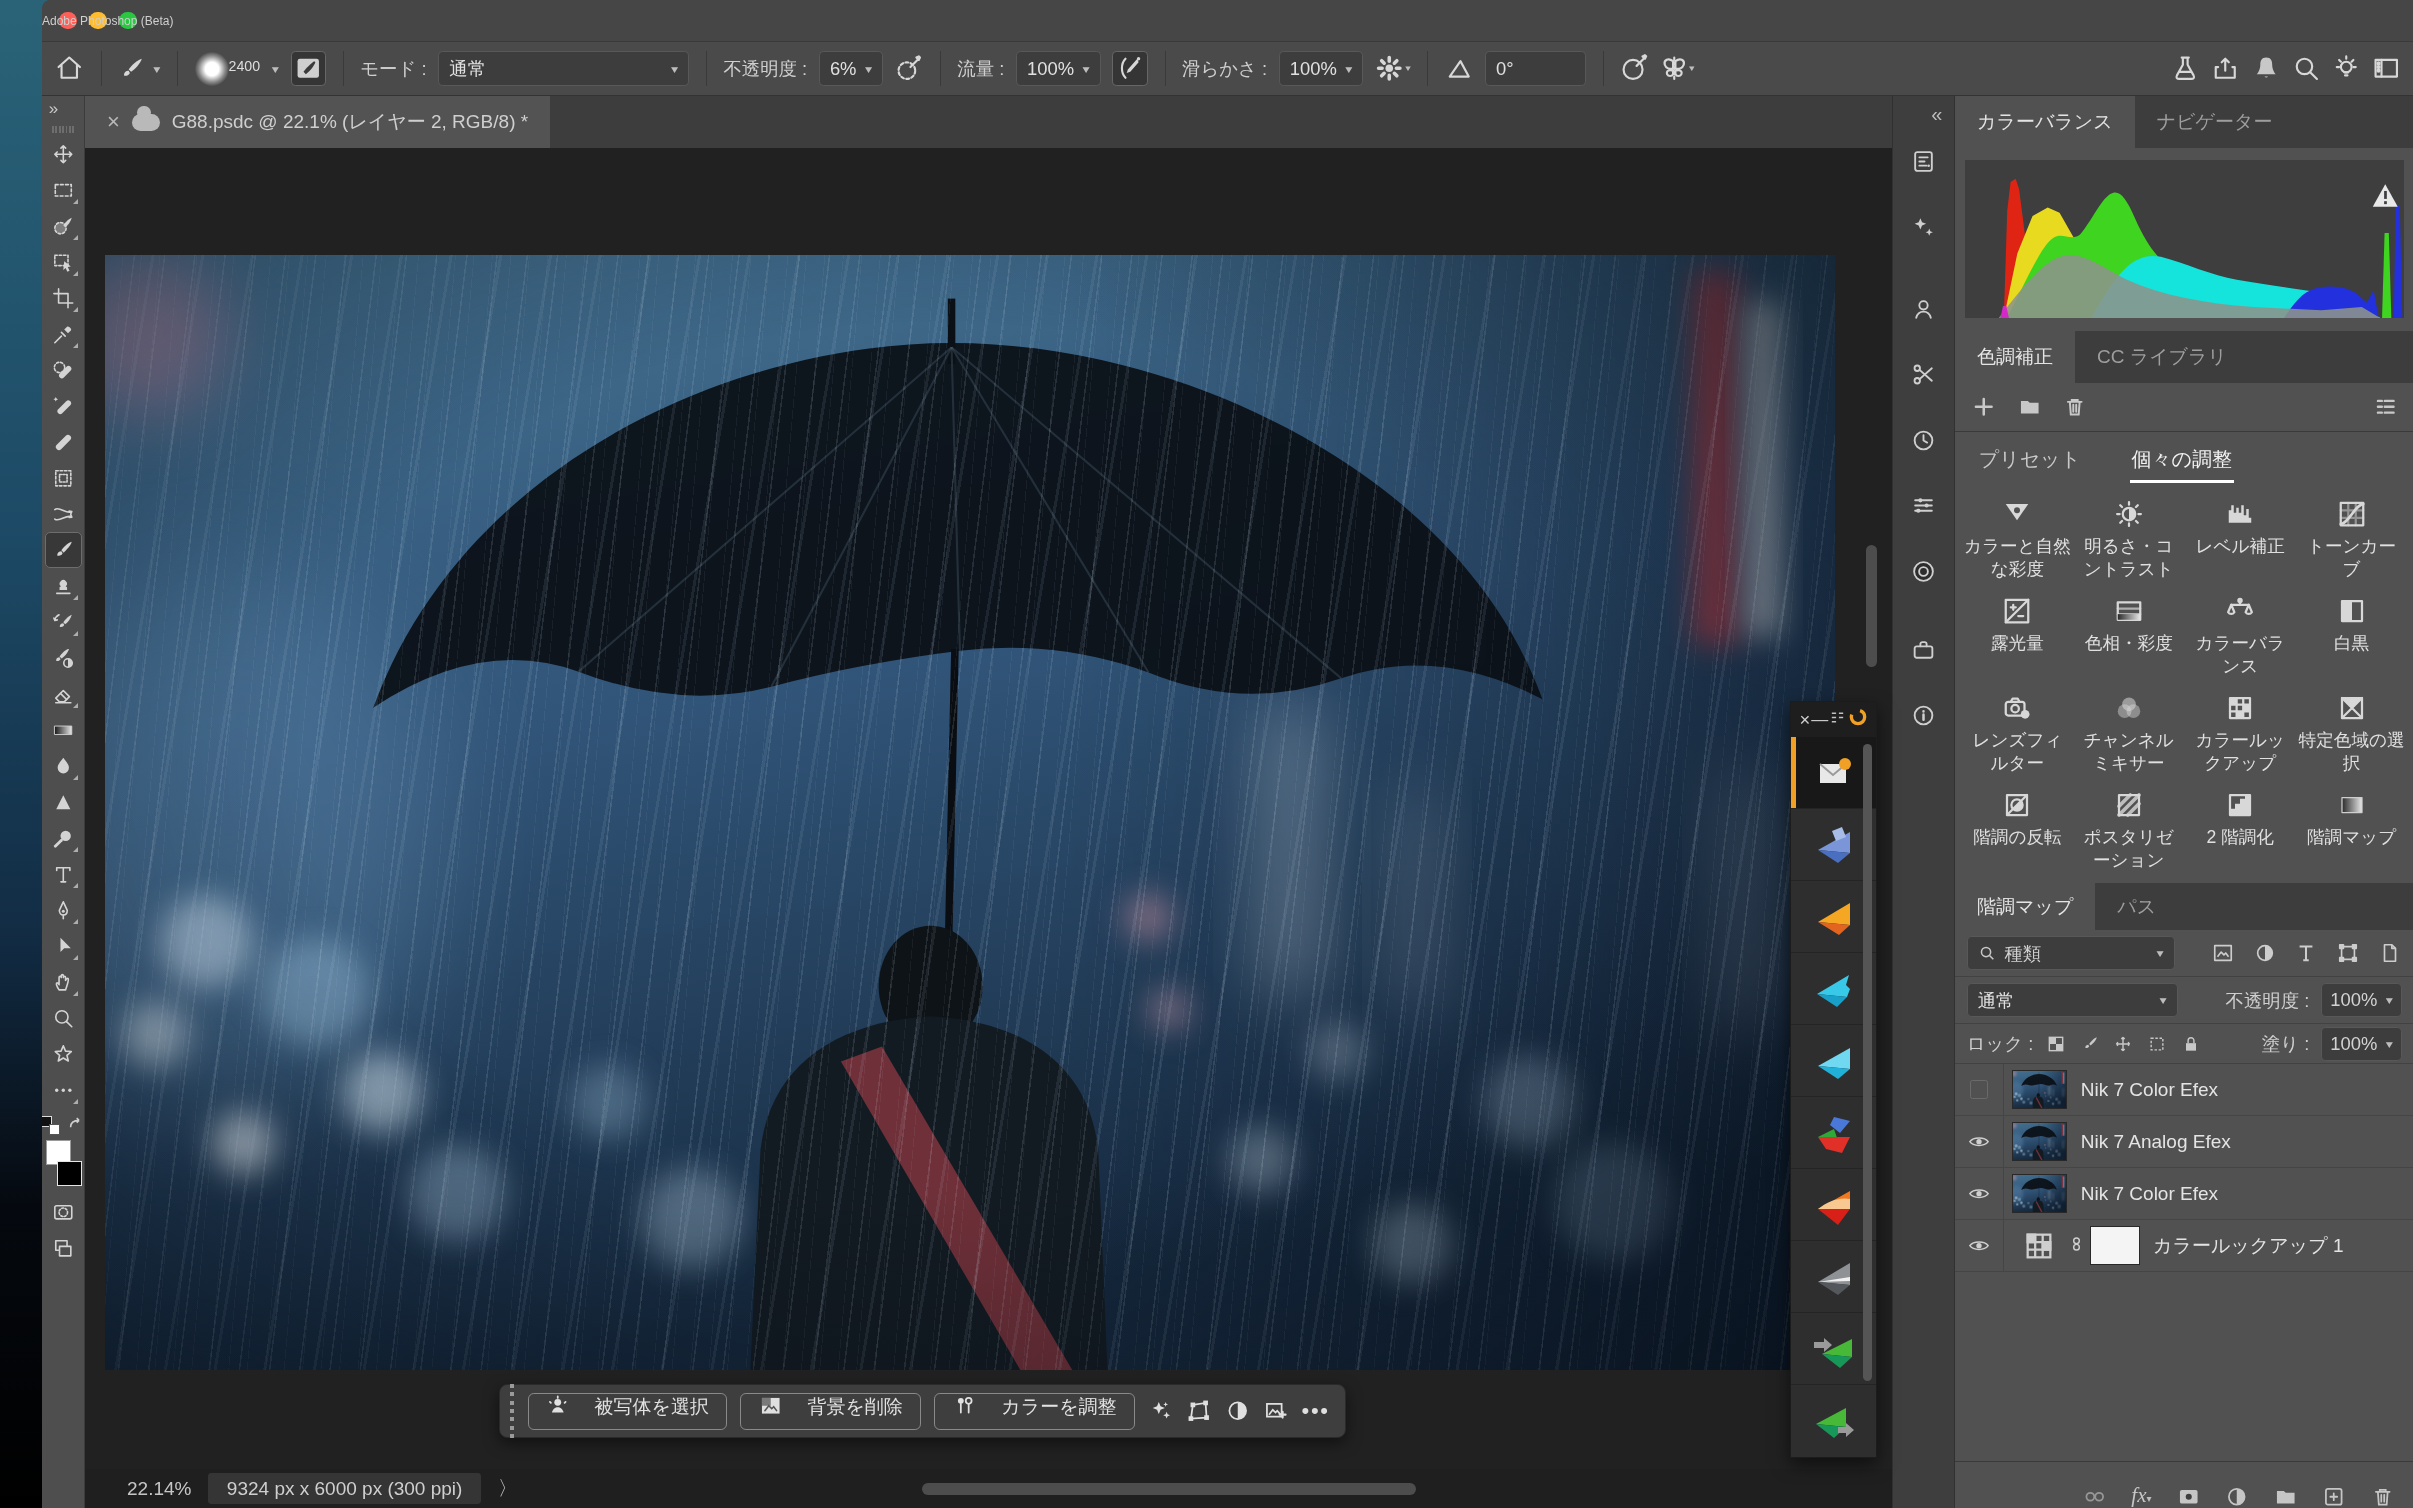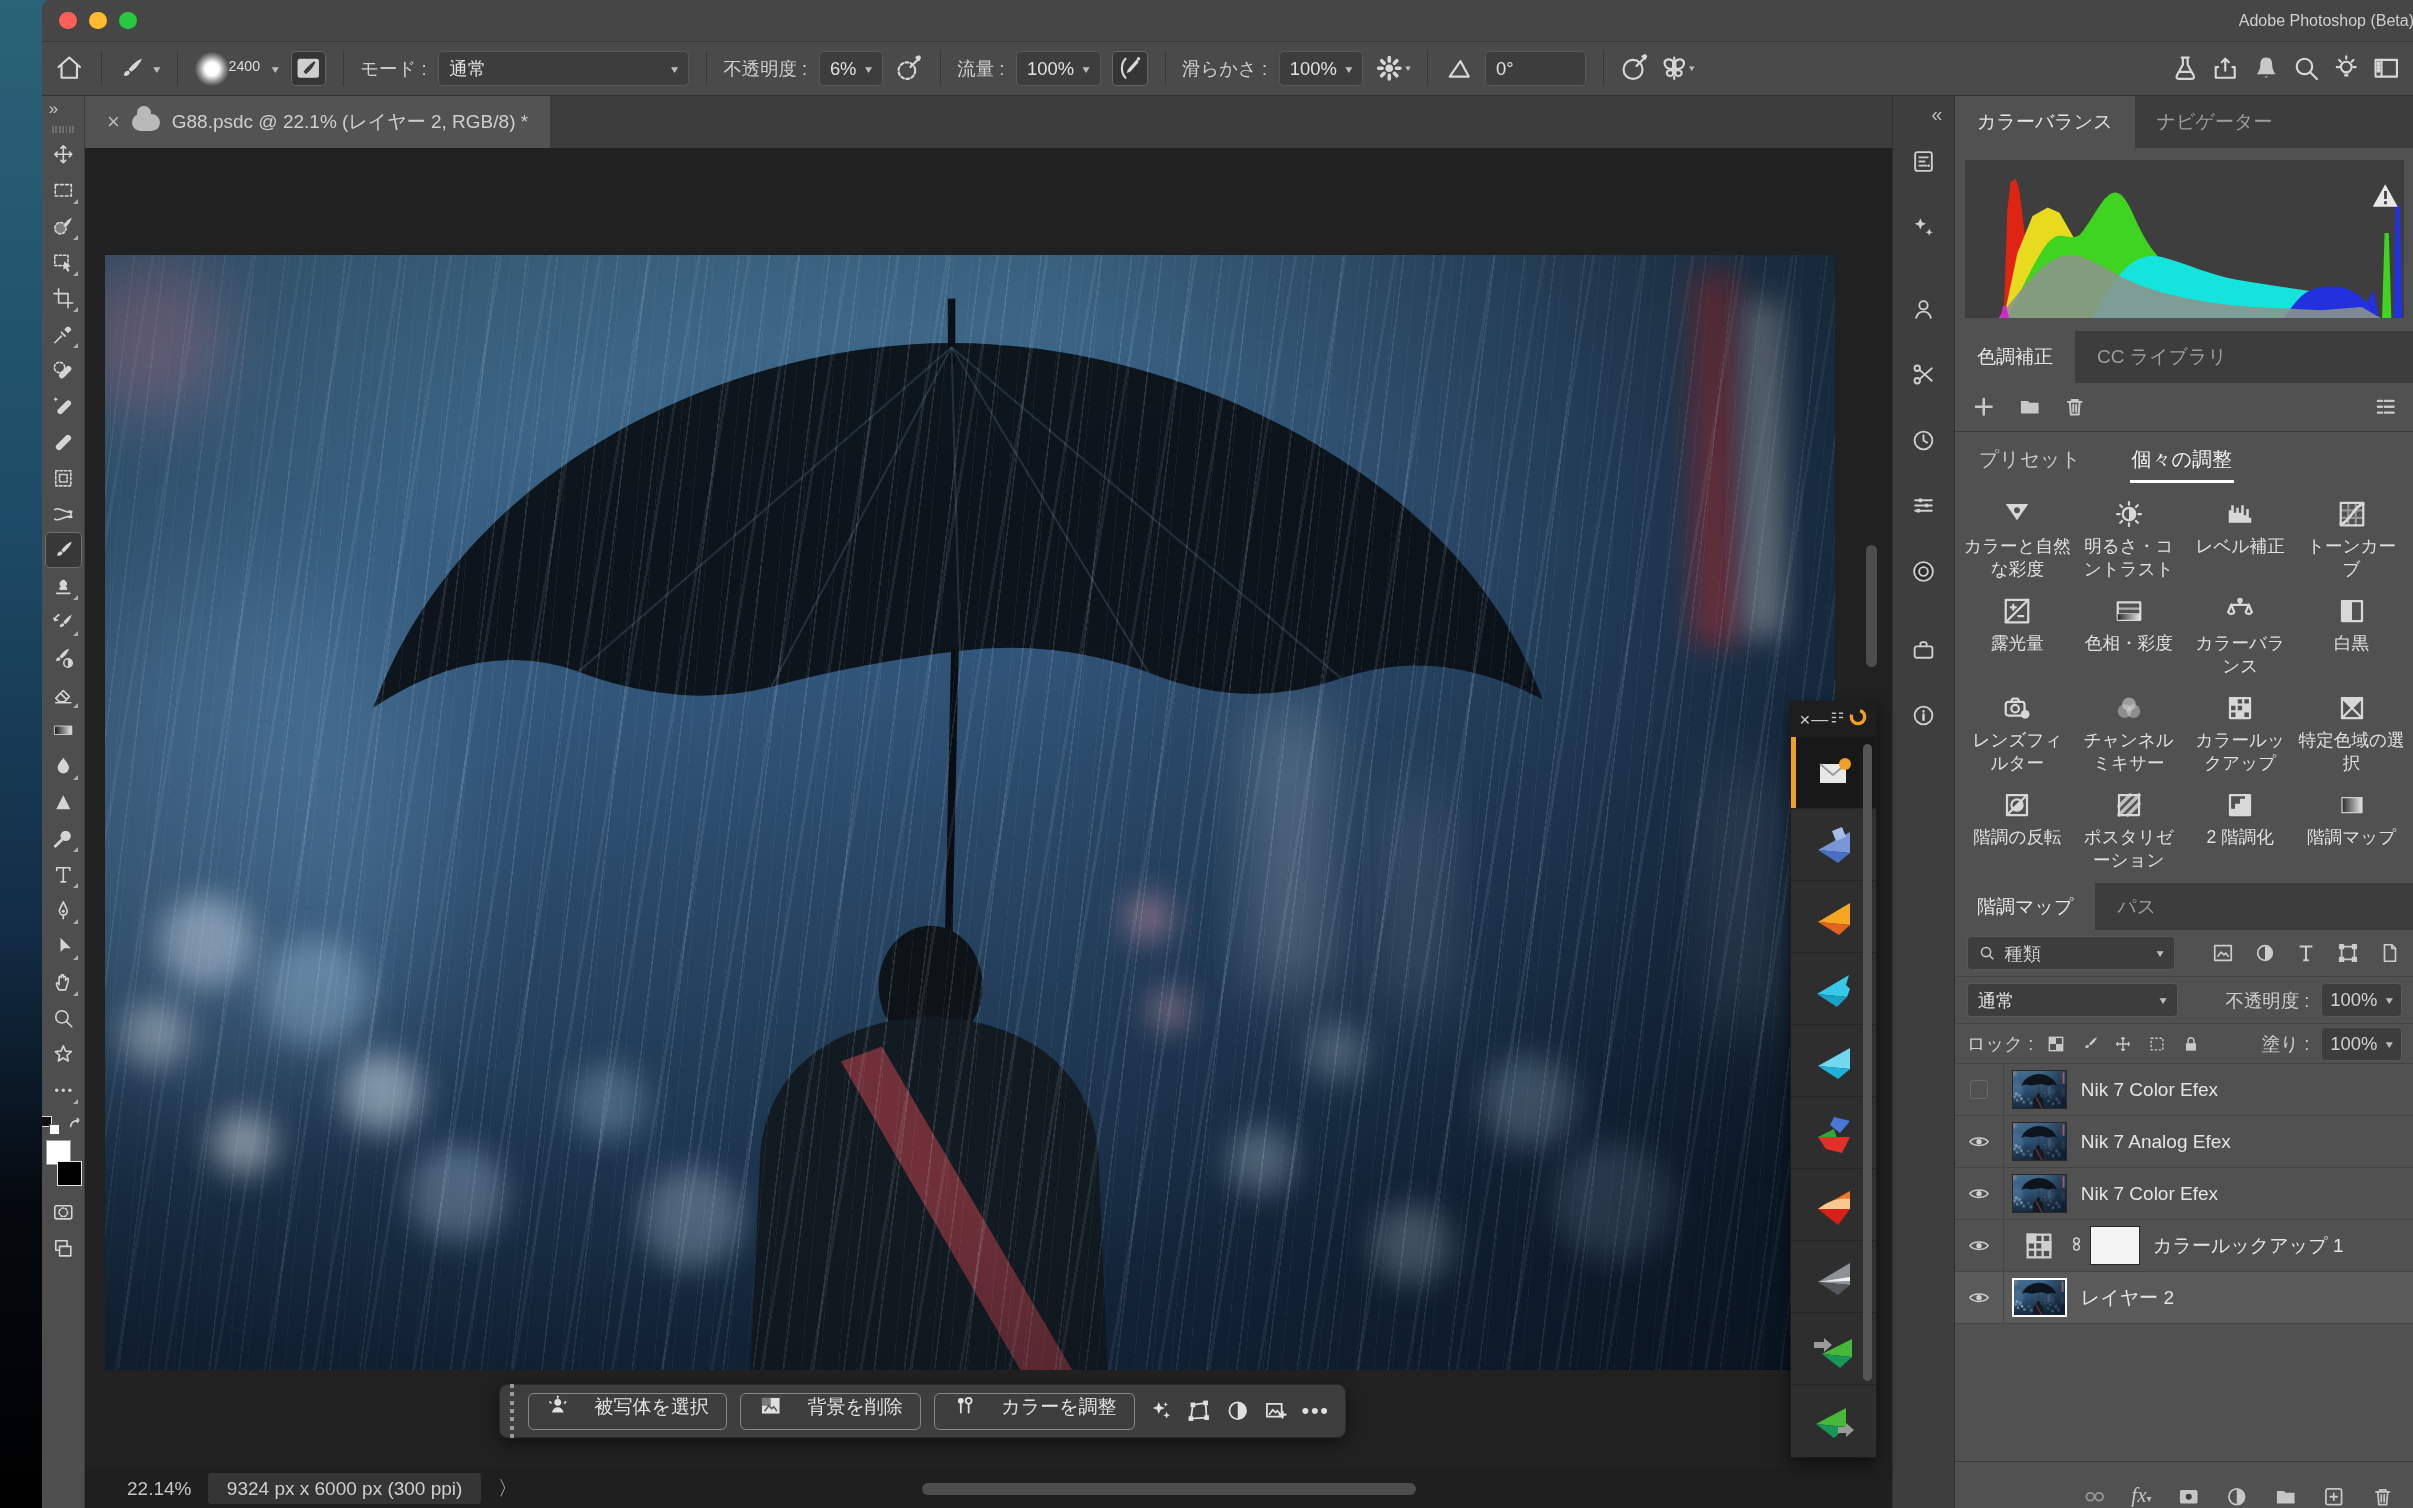--- a/index.html
+++ b/index.html
@@ -4,21 +4,21 @@
 <style>
   *{margin:0;padding:0;box-sizing:border-box;font-family:"Liberation Sans","DejaVu Sans",sans-serif;-webkit-user-select:none;user-select:none}
   html,body{width:2413px;height:1508px;overflow:hidden;background:#000}
   body{position:relative}
   .desktop{position:absolute;left:0;top:0;width:50px;height:1508px;background:linear-gradient(180deg,#2a6378 0%,#1d4a66 35%,#122c44 62%,#05090f 80%,#000 100%)}
   .window{position:absolute;left:42px;top:0;width:2372px;height:1508px;background:#4a4a4a;border-radius:8.4px 0 0 0;overflow:hidden;display:flex;flex-direction:column}
   
   .titlebar{height:42px;background:#464646;display:flex;align-items:center;position:relative;flex:0 0 auto;border-bottom:0.8px solid #3a3a3a}
   .lights{display:flex;gap:12.6px;margin-left:17px}
   .light{width:17.6px;height:17.6px;border-radius:50%}
-  .title{position:absolute;left:0;right:0;text-align:right;color:#cfcfcf;font-size:16px}
+  .title{position:absolute;left:0;right:0;text-align:left;color:#cfcfcf;font-size:12px}
   
   .optbar{height:54px;background:#4a4a4a;border-bottom:0.8px solid #333;display:flex;align-items:center;padding:0 13.4px;gap:11.7px;flex:0 0 auto;color:#d6d6d6;font-size:18.4px}
   .vr{width:0.8px;height:35px;background:#3a3a3a;margin:0 5px}
   .ddl{background:#3d3d3d;border:0.8px solid #585858;border-radius:4.2px;height:35px;display:flex;align-items:center;padding:0 10px;gap:8.4px;color:#e0e0e0}
   .chev{font-size:14.2px;color:#bdbdbd;transform:scaleY(.8)}
   .lbl{color:#cfcfcf;white-space:nowrap}
   .brushdot{width:34px;height:34px;border-radius:50%;background:radial-gradient(circle,#fff 0 28%,rgba(255,255,255,.35) 55%,rgba(255,255,255,0) 72%)}
   .brushsz{font-size:14.2px;color:#ddd;text-align:center;margin-top:-5px}
   .icобtn{display:flex;align-items:center;justify-content:center}
   svg.oi{width:28.5px;height:28.5px;stroke:#d8d8d8;fill:none;stroke-width:1.8;stroke-linecap:round;stroke-linejoin:round}
@@ -979,33 +979,20 @@
                   <rect x="4" y="4" width="5.3" height="5.3" fill="#cfcfcf"></rect>
                   <rect x="14.6" y="9.3" width="5.4" height="5.3" fill="#cfcfcf"></rect>
                 </svg>
               </span>
             <span class="linkico"><svg width="17" height="22" viewBox="0 0 24 22">
                   <use href="#i-link"></use>
                 </svg></span>
             <span class="maskthumb"></span>
             <span class="lname">カラールックアップ 1</span>
           </div>
-          <div class="lyr sel">
-            <span class="eyebox">
-                <svg viewBox="0 0 24 16">
-                  <use href="#i-eye"></use>
-                </svg>
-              </span>
-            <span class="thumb selb">
-                <svg viewBox="0 0 2064 1330" preserveAspectRatio="none">
-                  <use href="#photoart"></use>
-                </svg>
-              </span>
-            <span class="lname">レイヤー 2</span>
-          </div>
         </div>
         <div class="lfooter">
           <svg viewBox="0 0 24 24" style="opacity:.6">
               <circle cx="7.5" cy="12" r="4"></circle>
               <circle cx="16.5" cy="12" r="4"></circle>
             </svg>
           <span class="fx">fx<span class="chev" style="font-size:10px">▾</span></span>
           <svg viewBox="0 0 24 24">
               <rect x="3" y="5" width="18" height="14" rx="2" fill="#c6c6c6" stroke="none"></rect>
               <circle cx="12" cy="12" r="4" fill="#3e3e3e"></circle>

